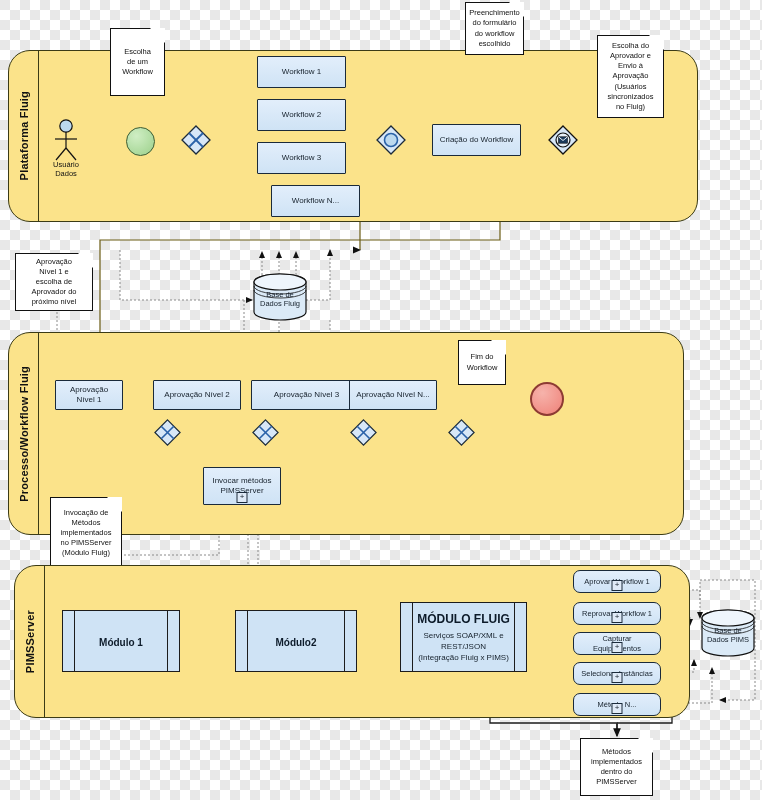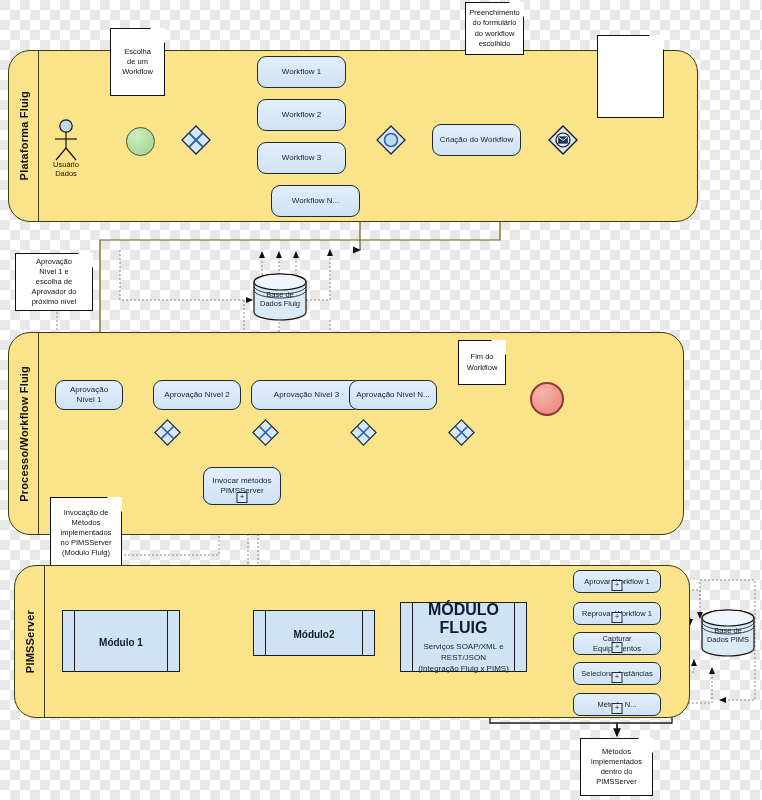--- a/index.html
+++ b/index.html
@@ -30,21 +30,21 @@
   .pool-title span{
     writing-mode:vertical-rl;transform:rotate(180deg);
     font-weight:bold;font-size:11px;color:#111;letter-spacing:.2px;
     white-space:nowrap;
   }
 
   
   .task{
     position:absolute;box-sizing:border-box;
     background:linear-gradient(180deg,#e2eefb 0%, #cfe3f5 100%);
-    border:1.4px solid #1a2a3a;border-radius:9px;
+    border:1.4px solid #1a2a3a;border-radius:1px;
     display:flex;align-items:center;justify-content:center;text-align:center;
     font-size:8px;color:#15202b;line-height:1.25;padding:2px 4px;
   }
   .task.small{font-size:7.5px;border-radius:7px;}
   .plus{
     position:absolute;left:50%;bottom:1px;transform:translateX(-50%);
     width:9px;height:9px;border:1px solid #1a2a3a;background:#dfeaf7;
     font-size:8px;line-height:7px;text-align:center;color:#15202b;
   }
 
@@ -54,21 +54,21 @@
     background:#cfe3f5;border:1.5px solid #1c1c1c;
     display:flex;align-items:center;justify-content:center;text-align:center;
   }
   .module::before,.module::after{
     content:"";position:absolute;top:0;bottom:0;width:0;
     border-left:1.4px solid #1c1c1c;
   }
   .module::before{left:11px;}
   .module::after{right:11px;}
   .module .mtext{position:relative;z-index:2;padding:0 14px;}
-  .mtitle{font-weight:bold;font-size:16px;color:#0d1b2a;}
+  .mtitle{font-weight:bold;font-size:12px;color:#0d1b2a;}
   .msub{font-size:8px;color:#15202b;line-height:1.35;margin-top:5px;}
   .msub2{font-size:8px;color:#15202b;}
 
   
   .ev-start{
     position:absolute;border-radius:50%;
     background:radial-gradient(circle at 35% 30%, #cfeec4, #9bd08a);
     border:1.4px solid #3c5c33;
   }
   .ev-end{
@@ -291,20 +291,21 @@
   <div class="note" style="left:110px;top:28px;width:55px;height:68px;">
     <div class="fold"></div>
     <div class="note-inner">Escolha de um Workflow</div>
   </div>
   <div class="note" style="left:465px;top:2px;width:59px;height:53px;">
     <div class="fold"></div>
     <div class="note-inner">Preenchimento do formulário do workflow escolhido</div>
   </div>
   <div class="note" style="left:597px;top:35px;width:67px;height:83px;">
     <div class="fold"></div>
+    <div class="note-inner">Escolha do Aprovador e Envio à Aprovação (Usuários sincronizados no Fluig)</div>
   </div>
 
   <div class="ds" style="left:252px;top:272px;width:56px;height:50px;">
     <svg width="56" height="50" viewBox="0 0 56 50">
       <path d="M2,10 a26,8 0 0 1 52,0 L54,40 a26,8 0 0 1 -52,0 Z" fill="#dbeaf7" stroke="#111" stroke-width="1.2"></path>
       <ellipse cx="28" cy="10" rx="26" ry="8" fill="#eef5fc" stroke="#111" stroke-width="1.2"></ellipse>
       <path d="M2,14 a26,8 0 0 0 52,0" fill="none" stroke="#111" stroke-width=".8"></path>
       <path d="M2,18 a26,8 0 0 0 52,0" fill="none" stroke="#111" stroke-width=".8"></path>
     </svg>
     <div class="dslabel">
@@ -388,21 +389,21 @@
     <div class="pool-title">
       <span>PIMSServer</span>
     </div>
   </div>
 
   <div class="module" style="left:62px;top:610px;width:118px;height:62px;">
     <div class="mtext">
       <span class="mtitle" style="font-size:10px;">Módulo 1</span>
     </div>
   </div>
-  <div class="module" style="left:253px;top:610px;width:122px;height:46px;text-align:right;">
+  <div class="module" style="left:235px;top:610px;width:122px;height:62px;text-align:right;">
     <div class="mtext">
       <span class="mtitle" style="font-size:10px;">Módulo2</span>
     </div>
   </div>
 
   <div class="module" style="left:400px;top:602px;width:127px;height:70px;">
     <div class="mtext">
       <div class="mtitle">MÓDULO FLUIG</div>
       <div class="msub">
         <span>Serviços SOAP/XML e</span><br>

